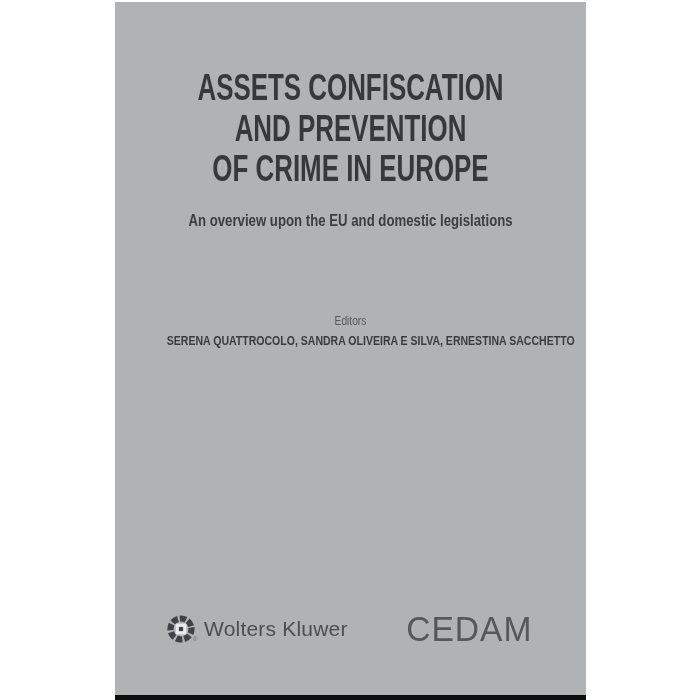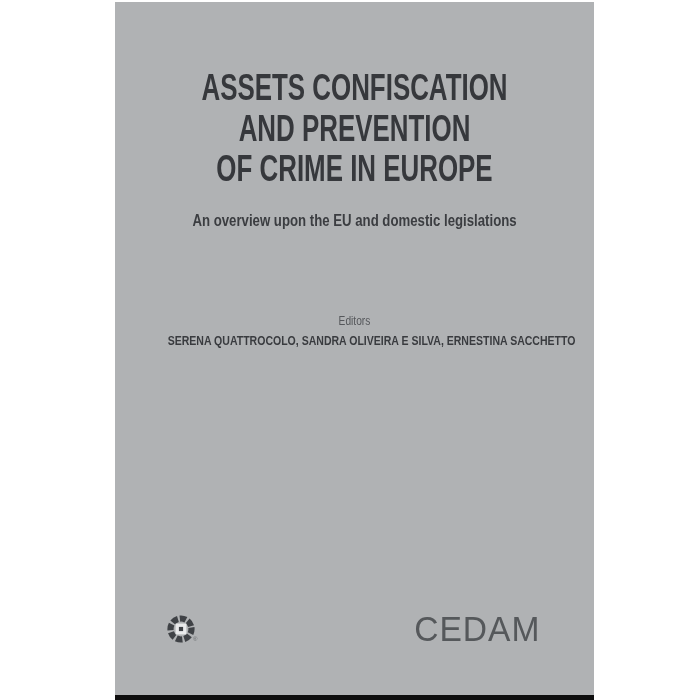--- a/index.html
+++ b/index.html
@@ -15,21 +15,20 @@
     background: #ffffff;
     overflow: hidden;
   }
   .cover {
     position: absolute;
     left: 115px;
     top: 2px;
     width: 471px;
     height: 698px;
     background: var(--cover_background, #b0b2b4);
-    padding-left: 8px;
   }
   .title {
     position: absolute;
     top: 66px;
     left: 0;
     right: 0;
     text-align: center;
     color: var(--title_text, #36383c);
     font-weight: bold;
     font-size: 37px;
@@ -151,19 +150,20 @@
     <div class="publishers">
       <div class="wk">
         <span class="wk-icon">
           <svg width="28" height="28" viewBox="0 0 28 28" aria-hidden="true">
             <circle cx="14" cy="14" r="10.5" fill="none" stroke="#3f4246" stroke-width="6.2" stroke-dasharray="6.2 2.05" transform="rotate(-8 14 14)"></circle>
             <rect x="8.6" y="8.6" width="10.8" height="10.8" fill="#e9eaeb"></rect>
             <rect x="11.9" y="11.9" width="4.2" height="4.2" fill="#3f4246"></rect>
           </svg>
           <span class="wk-reg">®</span>
         </span>
+        <span class="wk-text">Wolters Kluwer</span>
       </div>
       <div class="cedam">CEDAM</div>
     </div>
 
     <div class="bottom-bar"></div>
   </div>
 </div>
 
 </body></html>

